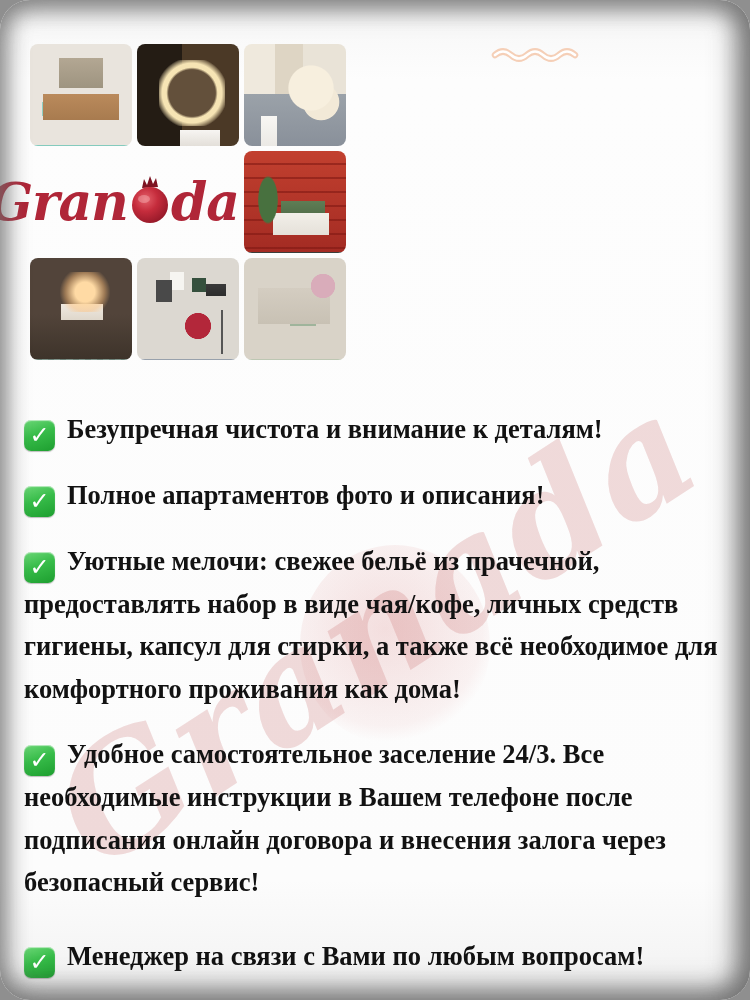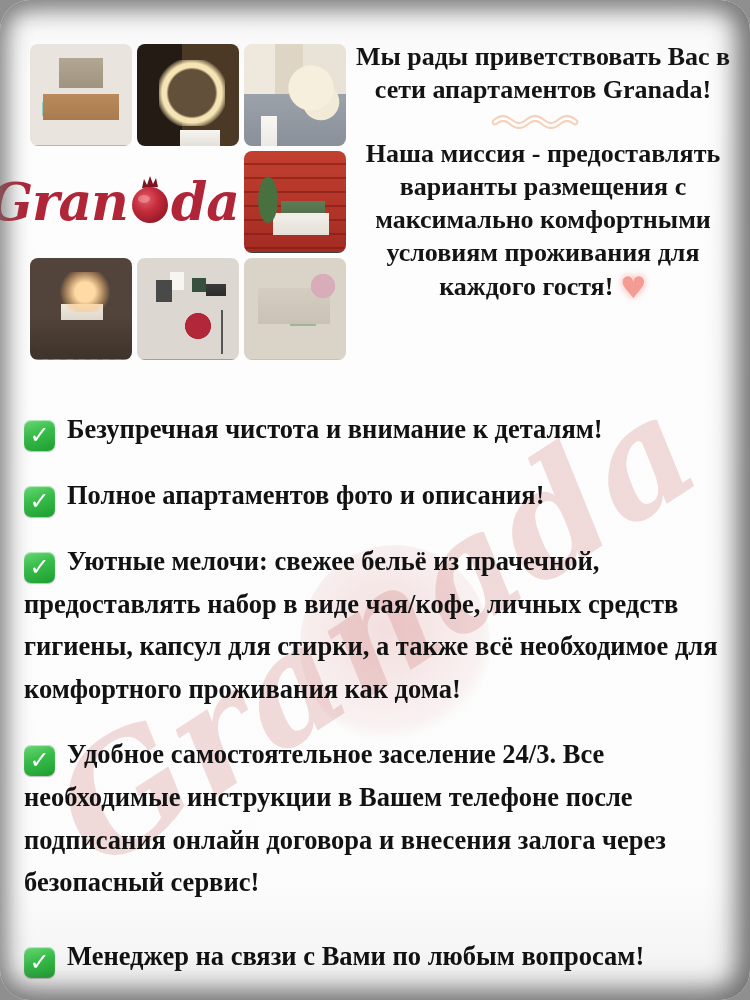--- a/index.html
+++ b/index.html
@@ -197,26 +197,24 @@
         </div>
       </div>
       <div class="ph p4"></div>
 
       <div class="ph p5"></div>
       <div class="ph p6"></div>
       <div class="ph p7"></div>
     </div>
 
     <div class="header-col">
-      <p class="hdr-par">Мы рады приветствовать Вас в сети апартаментов Granada!</p>
       <svg class="squiggle" width="110" height="16" viewBox="0 0 110 16">
         <path d="M7 9 q 8 -7 16 0 t 16 0 t 16 0 t 16 0 t 16 0" stroke="#f3c0a0" stroke-width="6.5" fill="none" stroke-linecap="round" opacity="0.75"></path>
         <path d="M7 9 q 8 -7 16 0 t 16 0 t 16 0 t 16 0 t 16 0" stroke="#ffffff" stroke-width="2.6" fill="none" stroke-linecap="round"></path>
       </svg>
-      <p class="hdr-par"><span>Наша миссия - предоставлять варианты размещения с максимально комфортными условиям проживания для каждого гостя!</span> <span class="heart-icon">♥</span></p>
     </div>
   </div>
 
   <div class="checklist">
     <p class="chk-item"><span class="check-icon">✓</span><span>Безупречная чистота и внимание к деталям!</span></p>
     <p class="chk-item"><span class="check-icon">✓</span><span>Полное апартаментов фото и описания!</span></p>
     <p class="chk-item"><span class="check-icon">✓</span><span>Уютные мелочи: свежее бельё из прачечной, предоставлять набор в виде чая/кофе, личных средств гигиены, капсул для стирки, а также всё необходимое для комфортного проживания как дома!</span></p>
     <p class="chk-item"><span class="check-icon">✓</span><span>Удобное самостоятельное заселение 24/3. Все необходимые инструкции в Вашем телефоне после подписания онлайн договора и внесения залога через безопасный сервис!</span></p>
     <p class="chk-item"><span class="check-icon">✓</span><span>Менеджер на связи с Вами по любым вопросам!</span></p>
   </div>

